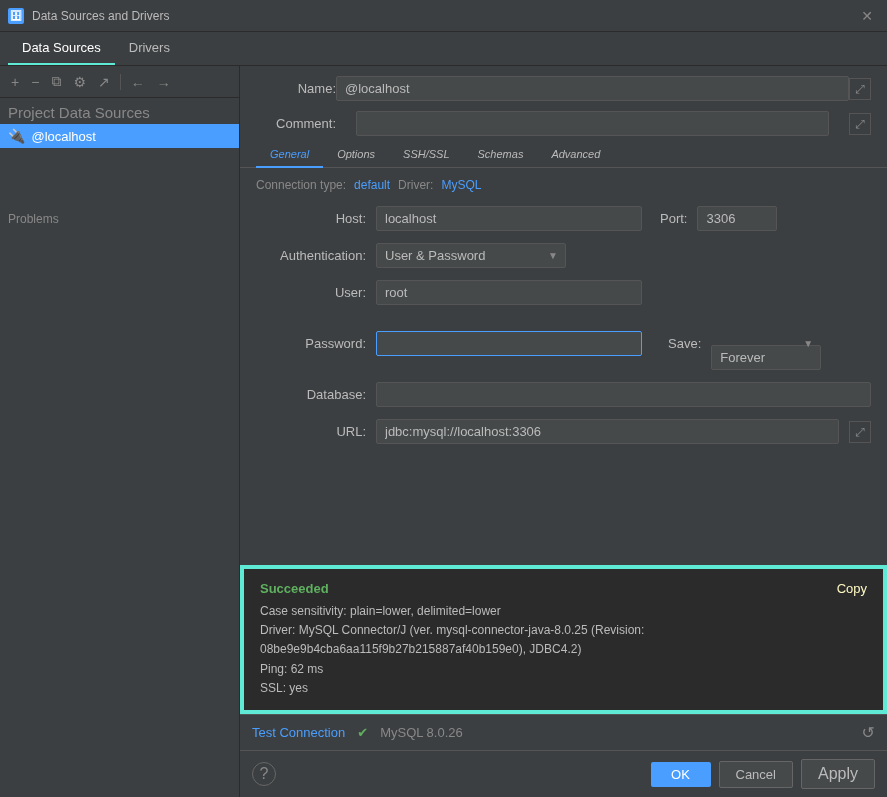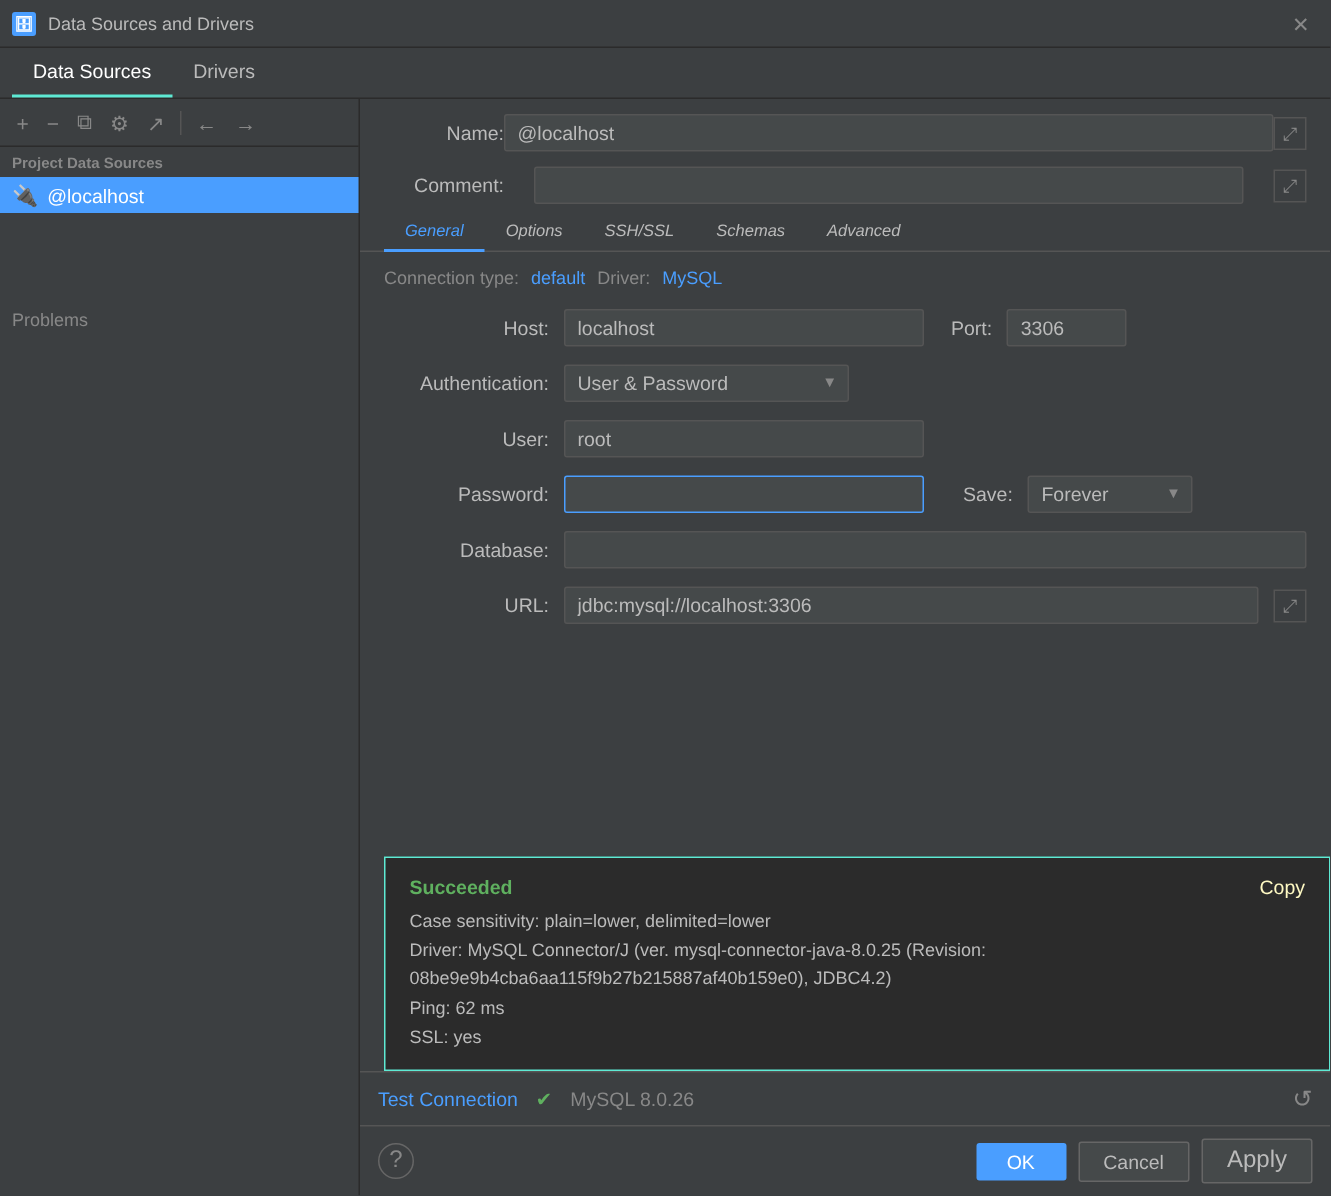--- a/index.html
+++ b/index.html
@@ -103,23 +103,23 @@
     }
     .toolbar-sep {
       width: 1px;
       height: 16px;
       background: #555;
       margin: 0 3px;
     }
 
     .sidebar-section-label {
       padding: 6px 8px 3px 8px;
-      font-size: 10px;
-      color: #888;
-      font-weight: bold;
+      font-size: 15px;
+      color: #888;
+      font-weight: normal;
       text-transform: none;
     }
 
     .sidebar-item {
       display: flex;
       align-items: center;
       padding: 4px 8px;
       cursor: pointer;
       gap: 6px;
     }
@@ -249,21 +249,21 @@
       font-size: 13px;
     }
     .form-input {
       background: #45494a;
       border: 1px solid #555;
       color: #bbbbbb;
       padding: 4px 8px;
       font-size: 13px;
       border-radius: 2px;
       outline: none;
-      width: 240px;
+      width: 266px;
     }
     .form-input.active-focus {
       border-color: #4a9eff;
     }
 
     .port-label {
       color: #bbbbbb;
       font-size: 13px;
       margin-left: 8px;
     }
@@ -314,20 +314,21 @@
       border: 1px solid #555;
       color: #bbbbbb;
       padding: 4px 28px 4px 8px;
       font-size: 13px;
       border-radius: 2px;
       outline: none;
       appearance: none;
       -webkit-appearance: none;
       cursor: pointer;
       width: 110px;
+      margin-top: 28px;
     }
 
     .db-input {
       background: #45494a;
       border: 1px solid #555;
       color: #bbbbbb;
       padding: 4px 8px;
       font-size: 13px;
       border-radius: 2px;
       outline: none;
@@ -348,24 +349,24 @@
       font-size: 13px;
       border-radius: 2px;
       outline: none;
       flex: 1;
     }
 
     
     .success-popup {
       position: absolute;
       bottom: 0;
-      left: 16px;
+      left: 0;
       right: 0;
       background: #2b2b2b;
-      border: 1px solid #5eead4;
+      border: 4px solid #5eead4;
       padding: 12px 16px;
       z-index: 10;
     }
     .success-title {
       color: #5fb05f;
       font-weight: bold;
       font-size: 13px;
       margin-bottom: 6px;
       display: flex;
       justify-content: space-between;

